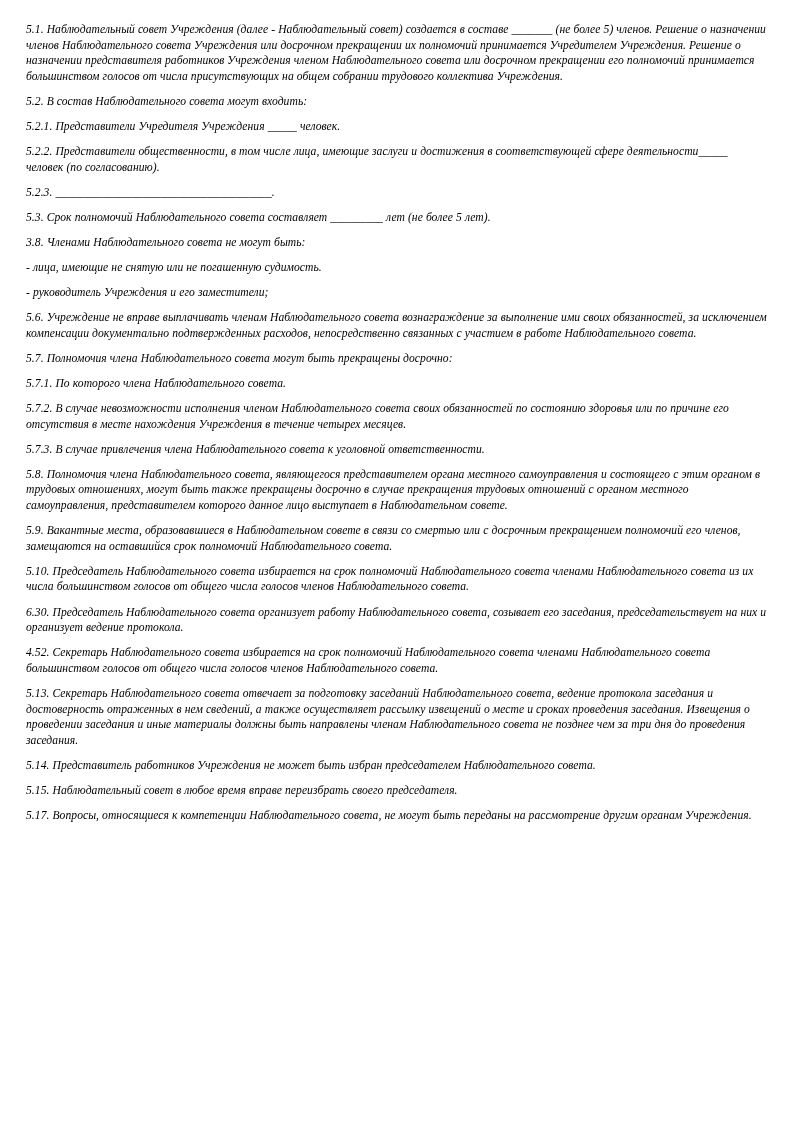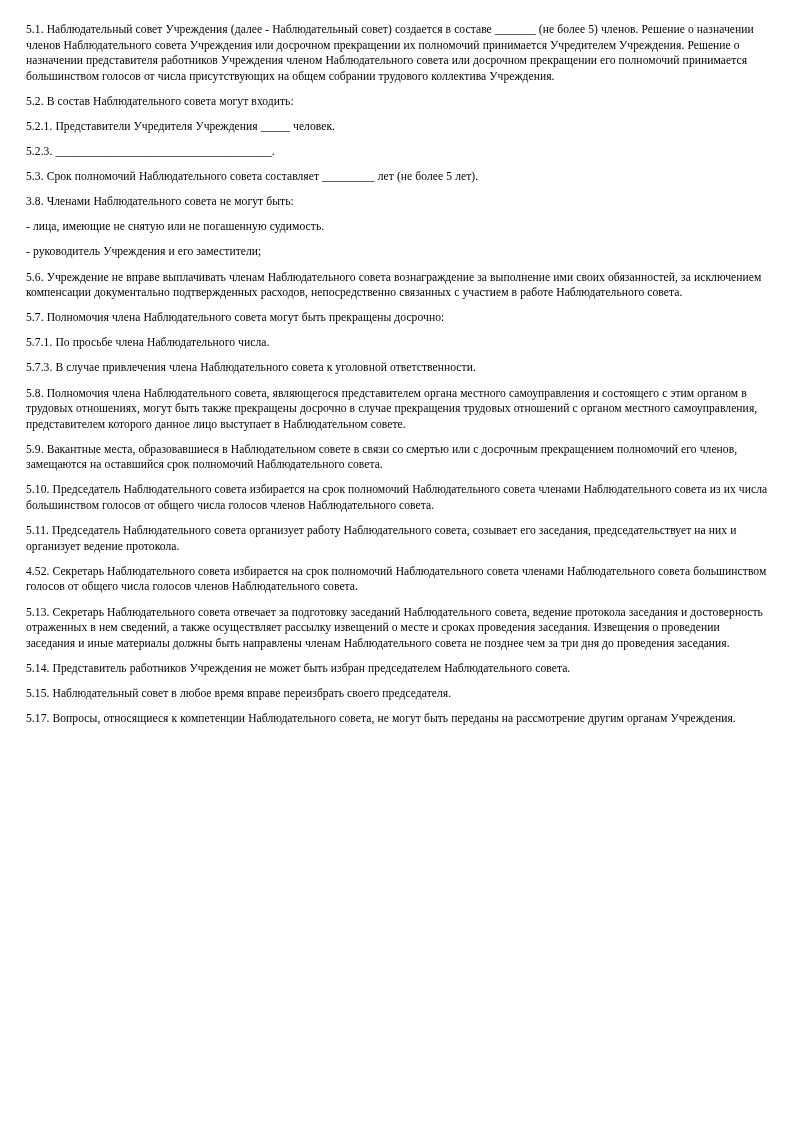--- a/index.html
+++ b/index.html
@@ -19,20 +19,21 @@
     position: relative;
     width: 793px;
     height: 1122px;
     background: #ffffff;
     box-sizing: border-box;
     padding: 22px 25px 0 26px;
     overflow: hidden;
   }
   .doc-body {
     width: 742px;
+    font-style: italic;
   }
   p.para {
     margin: 0 0 9.5px 0;
     font-size: 11.6px;
     line-height: 15.6px;
     text-align: left;
     white-space: pre-wrap;
     word-spacing: 0.1px;
     letter-spacing: 0.05px;
   }
@@ -41,32 +42,34 @@
   }
 </style>
 </head>
 <body style="background: rgb(255, 255, 255); color: rgb(0, 0, 0);">
 
 <div class="page" style="background: rgb(255, 255, 255);">
   <div class="doc-body" id="doc-body">
       <p class="para">5.1. Наблюдательный совет Учреждения (далее - Наблюдательный совет) создается в составе _______ (не более 5) членов. Решение о назначении членов Наблюдательного совета Учреждения или досрочном прекращении их полномочий принимается Учредителем Учреждения. Решение о назначении представителя работников Учреждения членом Наблюдательного совета или досрочном прекращении его полномочий принимается большинством голосов от числа присутствующих на общем собрании трудового коллектива Учреждения.</p>
       <p class="para">5.2. В состав Наблюдательного совета могут входить:</p>
       <p class="para">5.2.1. Представители Учредителя Учреждения _____ человек.</p>
+      <p class="para">5.2.2. Представители общественности, в том числе лица, имеющие заслуги и достижения в соответствующей сфере деятельности_____ человек (по согласованию).</p>
       <p class="para">5.2.3. _____________________________________.</p>
       <p class="para">5.3. Срок полномочий Наблюдательного совета составляет _________ лет (не более 5 лет).</p>
       <p class="para">3.8. Членами Наблюдательного совета не могут быть:</p>
       <p class="para">- лица, имеющие не снятую или не погашенную судимость.</p>
       <p class="para">- руководитель Учреждения и его заместители;</p>
       <p class="para">5.6. Учреждение не вправе выплачивать членам Наблюдательного совета вознаграждение за выполнение ими своих обязанностей, за исключением компенсации документально подтвержденных расходов, непосредственно связанных с участием в работе Наблюдательного совета.</p>
       <p class="para">5.7. Полномочия члена Наблюдательного совета могут быть прекращены досрочно:</p>
-      <p class="para">5.7.1. По просьбе члена Наблюдательного числа.</p>
+      <p class="para">5.7.1. По которого члена Наблюдательного совета.</p>
+      <p class="para">5.7.2. В случае невозможности исполнения членом Наблюдательного совета своих обязанностей по состоянию здоровья или по причине его отсутствия в месте нахождения Учреждения в течение четырех месяцев.</p>
       <p class="para">5.7.3. В случае привлечения члена Наблюдательного совета к уголовной ответственности.</p>
       <p class="para">5.8. Полномочия члена Наблюдательного совета, являющегося представителем органа местного самоуправления и состоящего с этим органом в трудовых отношениях, могут быть также прекращены досрочно в случае прекращения трудовых отношений с органом местного самоуправления, представителем которого данное лицо выступает в Наблюдательном совете.</p>
       <p class="para">5.9. Вакантные места, образовавшиеся в Наблюдательном совете в связи со смертью или с досрочным прекращением полномочий его членов, замещаются на оставшийся срок полномочий Наблюдательного совета.</p>
       <p class="para">5.10. Председатель Наблюдательного совета избирается на срок полномочий Наблюдательного совета членами Наблюдательного совета из их числа большинством голосов от общего числа голосов членов Наблюдательного совета.</p>
-      <p class="para">5.11. Председатель Наблюдательного совета организует работу Наблюдательного совета, созывает его заседания, председательствует на них и организует ведение протокола.</p>
+      <p class="para">6.30. Председатель Наблюдательного совета организует работу Наблюдательного совета, созывает его заседания, председательствует на них и организует ведение протокола.</p>
       <p class="para">4.52. Секретарь Наблюдательного совета избирается на срок полномочий Наблюдательного совета членами Наблюдательного совета большинством голосов от общего числа голосов членов Наблюдательного совета.</p>
       <p class="para">5.13. Секретарь Наблюдательного совета отвечает за подготовку заседаний Наблюдательного совета, ведение протокола заседания и достоверность отраженных в нем сведений, а также осуществляет рассылку извещений о месте и сроках проведения заседания. Извещения о проведении заседания и иные материалы должны быть направлены членам Наблюдательного совета не позднее чем за три дня до проведения заседания.</p>
       <p class="para">5.14. Представитель работников Учреждения не может быть избран председателем Наблюдательного совета.</p>
       <p class="para">5.15. Наблюдательный совет в любое время вправе переизбрать своего председателя.</p>
       <p class="para">5.17. Вопросы, относящиеся к компетенции Наблюдательного совета, не могут быть переданы на рассмотрение другим органам Учреждения.</p>
     </div>
 </div>
 
 </body></html>

